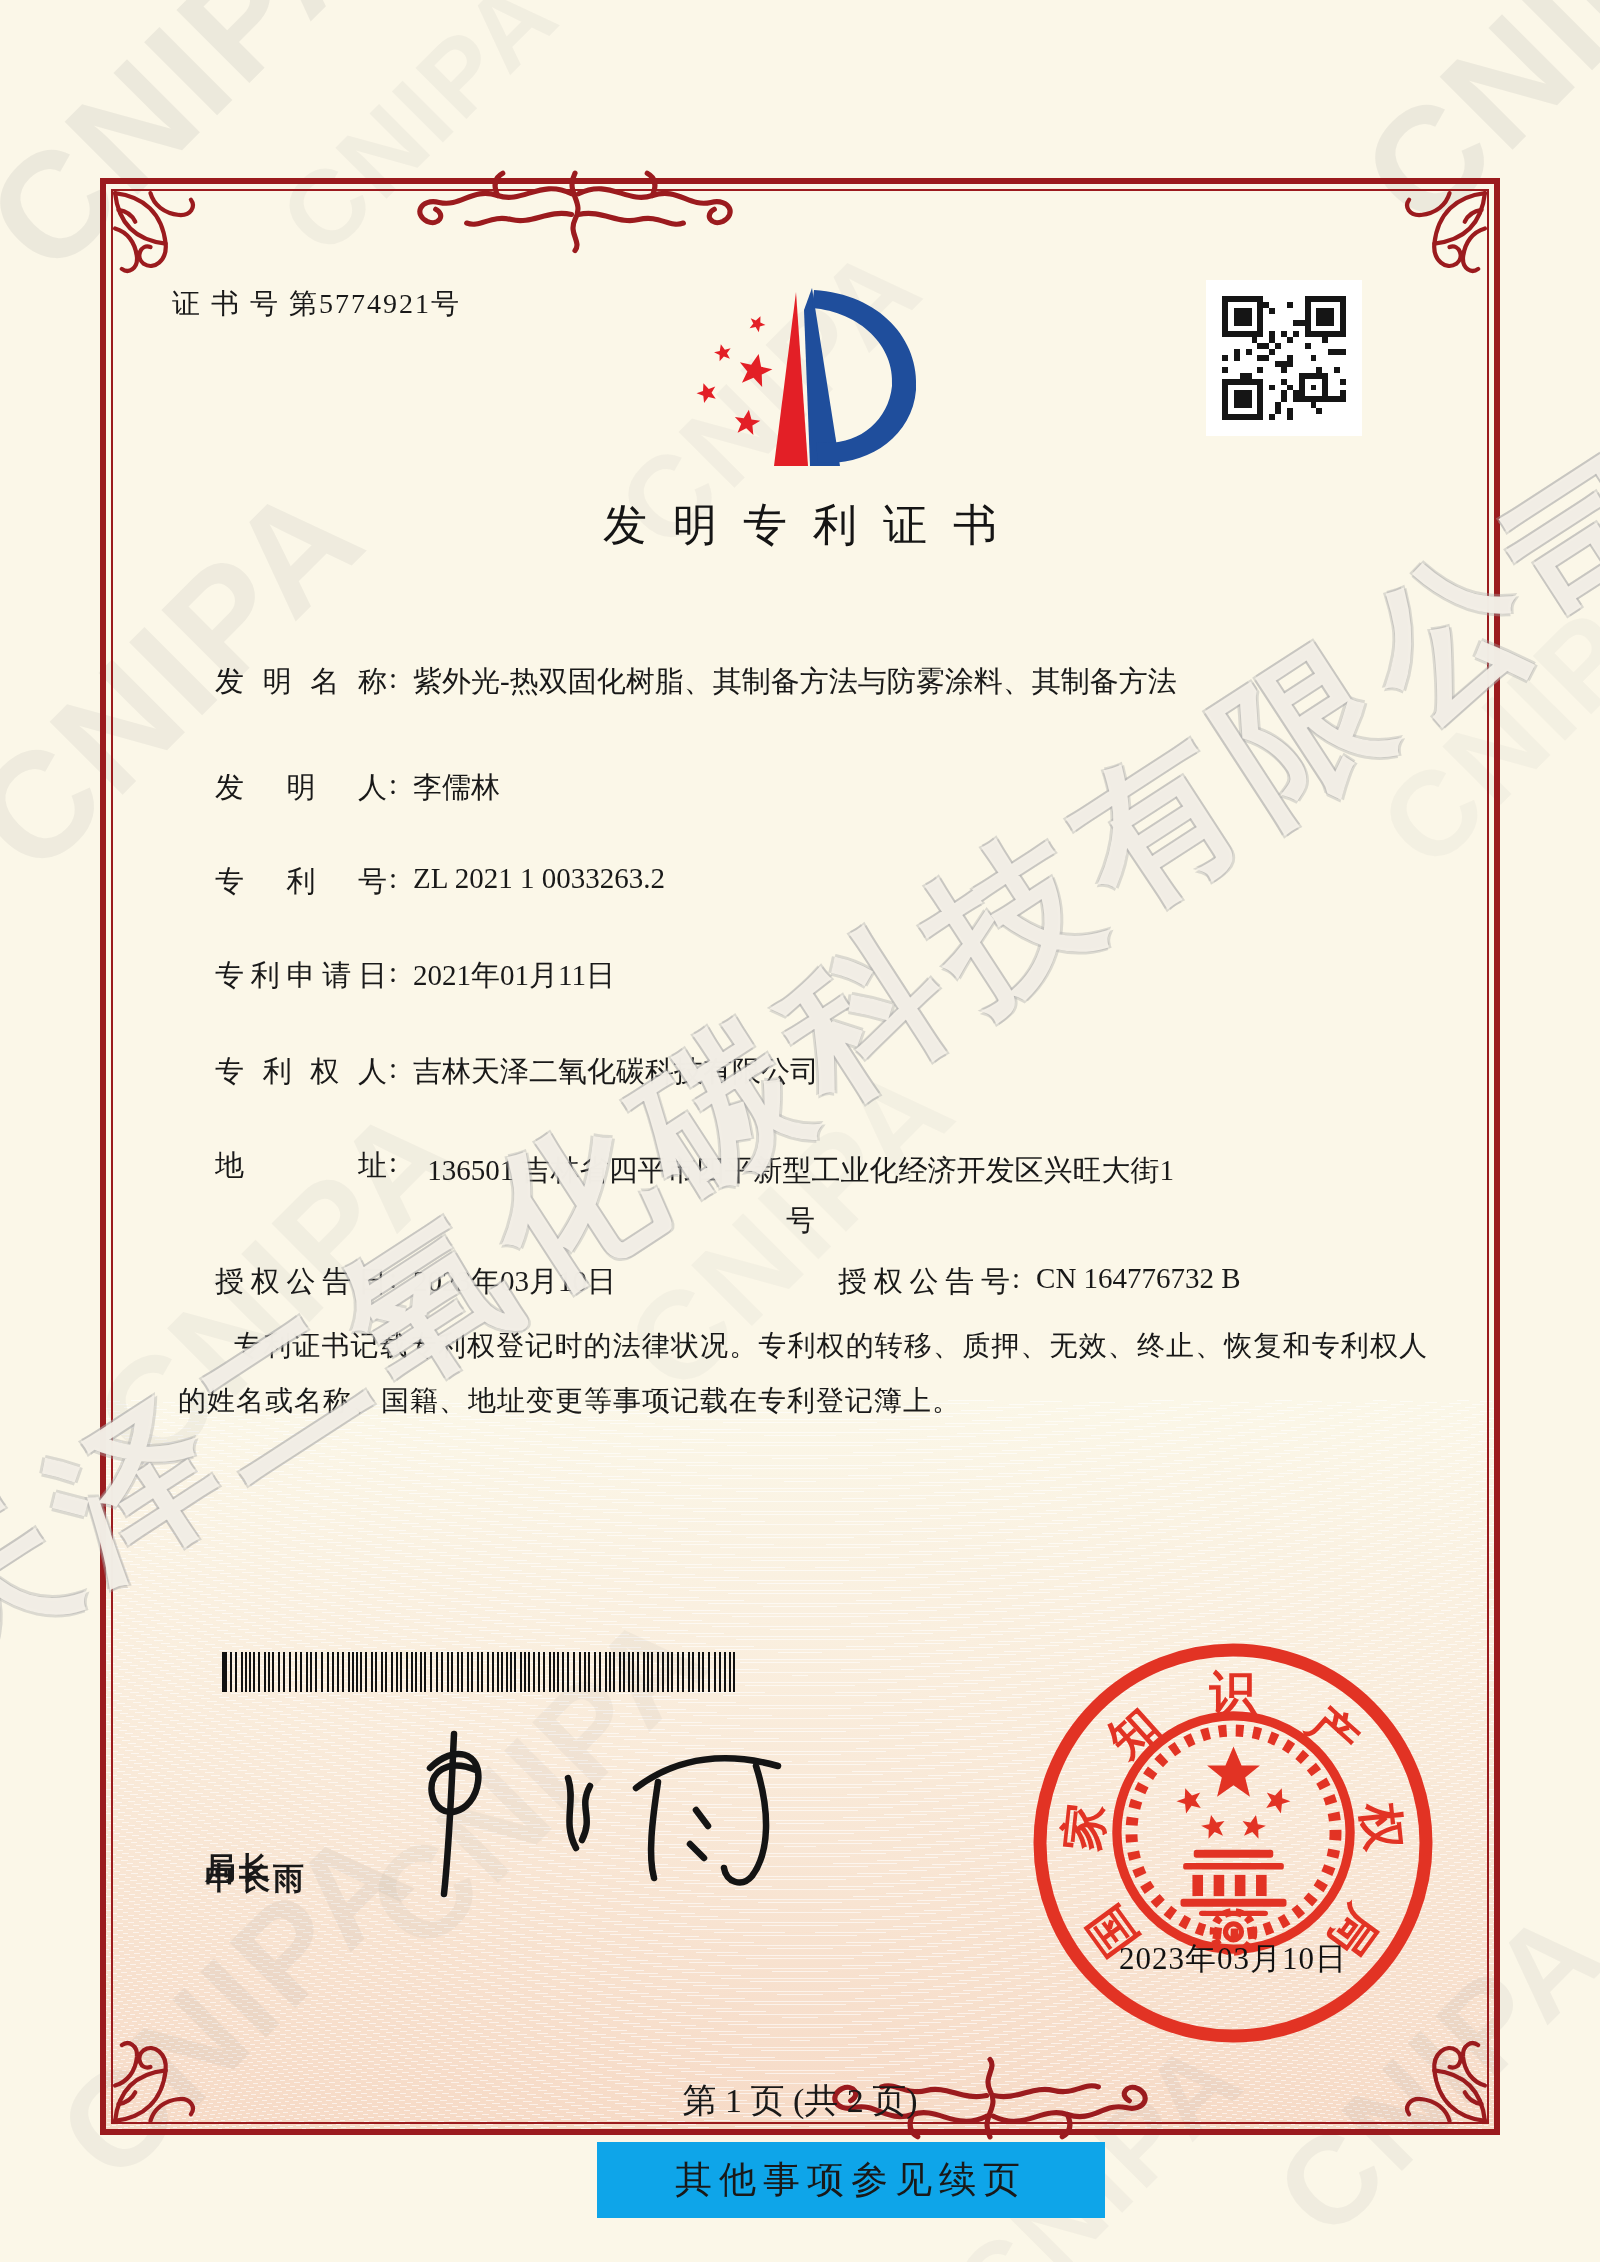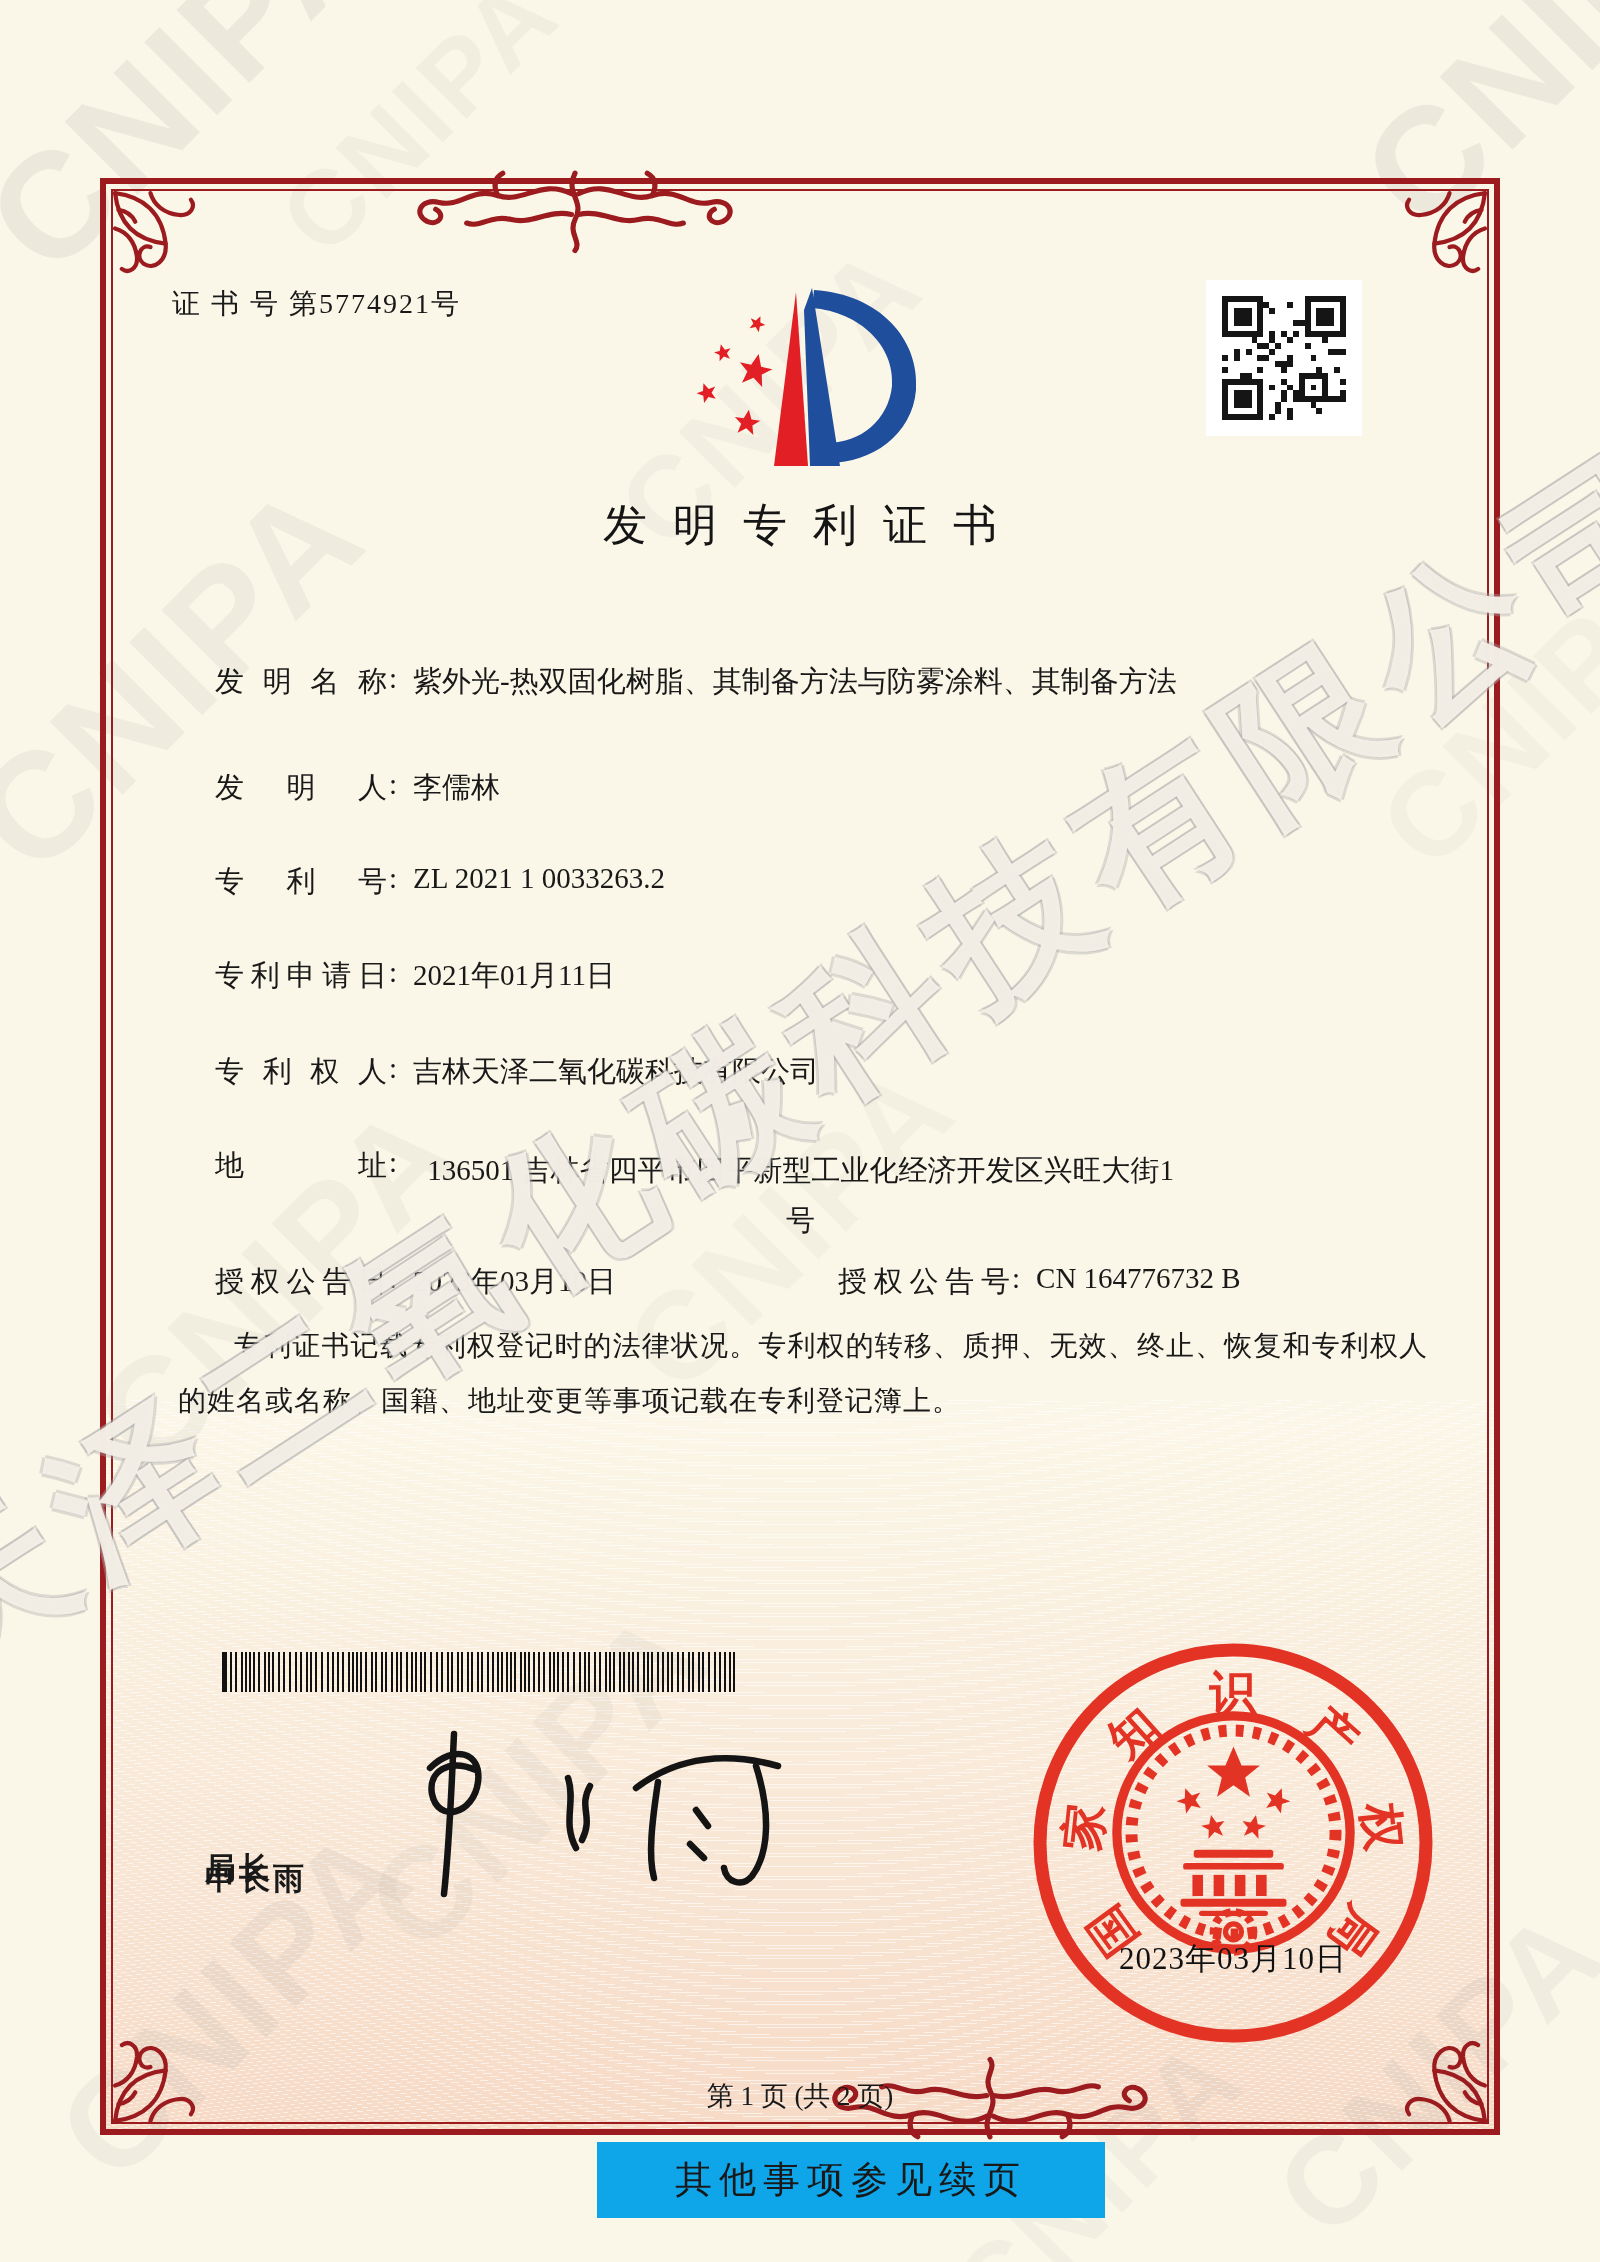--- a/index.html
+++ b/index.html
@@ -69,21 +69,21 @@
   
   .seal{position:absolute;left:1028px;top:1638px;width:410px;height:410px;z-index:6;}
   .seal svg.ring{position:absolute;left:0;top:0;}
   .seal-char{position:absolute;width:50px;height:50px;line-height:50px;text-align:center;
     font-size:47px;font-weight:bold;color:var(--seal-red);font-family:var(--serif);}
   .emblem{position:absolute;left:73px;top:62px;}
   .seal-date{position:absolute;left:0;top:300px;width:100%;text-align:center;font-size:31px;
     color:#111;letter-spacing:1px;font-family:var(--serif);}
 
   
-  .page-info{position:absolute;left:0;top:2078px;width:1600px;text-align:center;font-size:27px;z-index:3;}
+  .page-info{position:absolute;left:0;top:2078px;width:1600px;text-align:center;font-size:34px;z-index:3;}
   .continuation{position:absolute;left:597px;top:2142px;width:508px;height:76px;background:#0ea5e9;
     z-index:3;display:flex;align-items:center;justify-content:center;font-size:37px;letter-spacing:7px;}
 </style>
 </head>
 <body>
 
 <div class="page">
 
   <div class="waves"></div>
 

